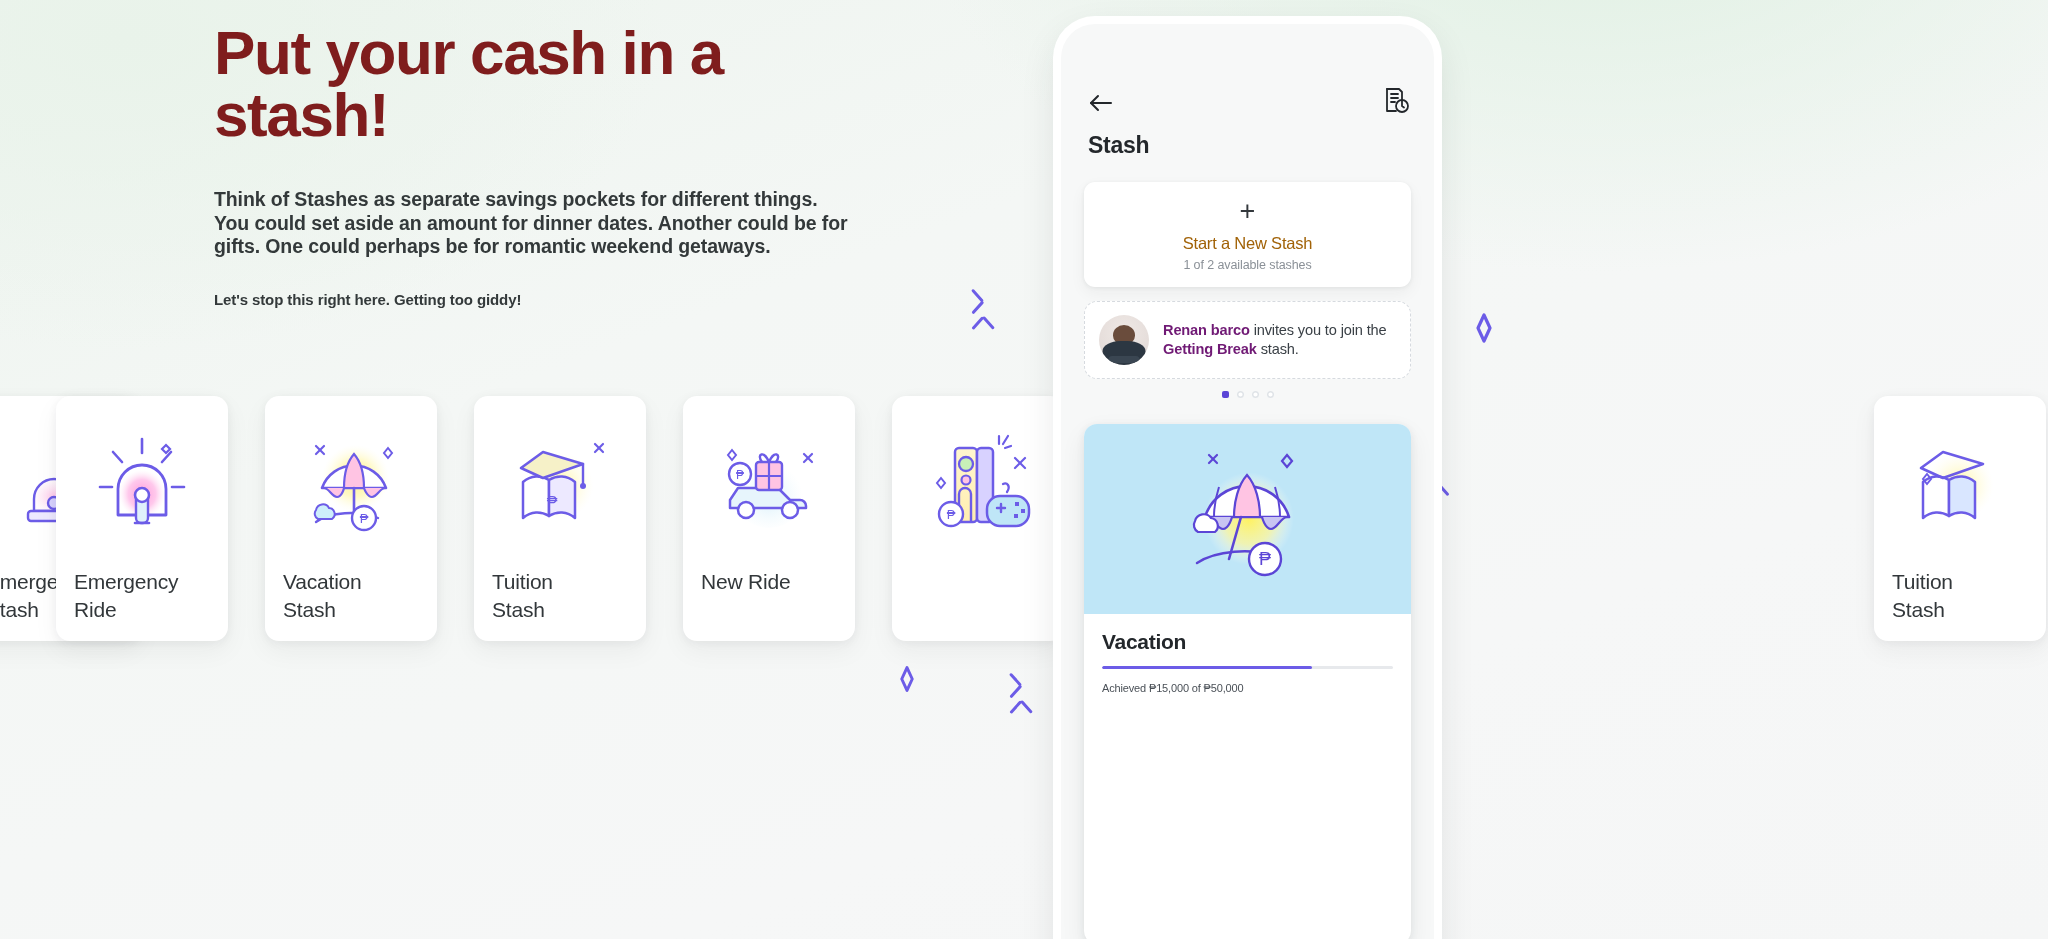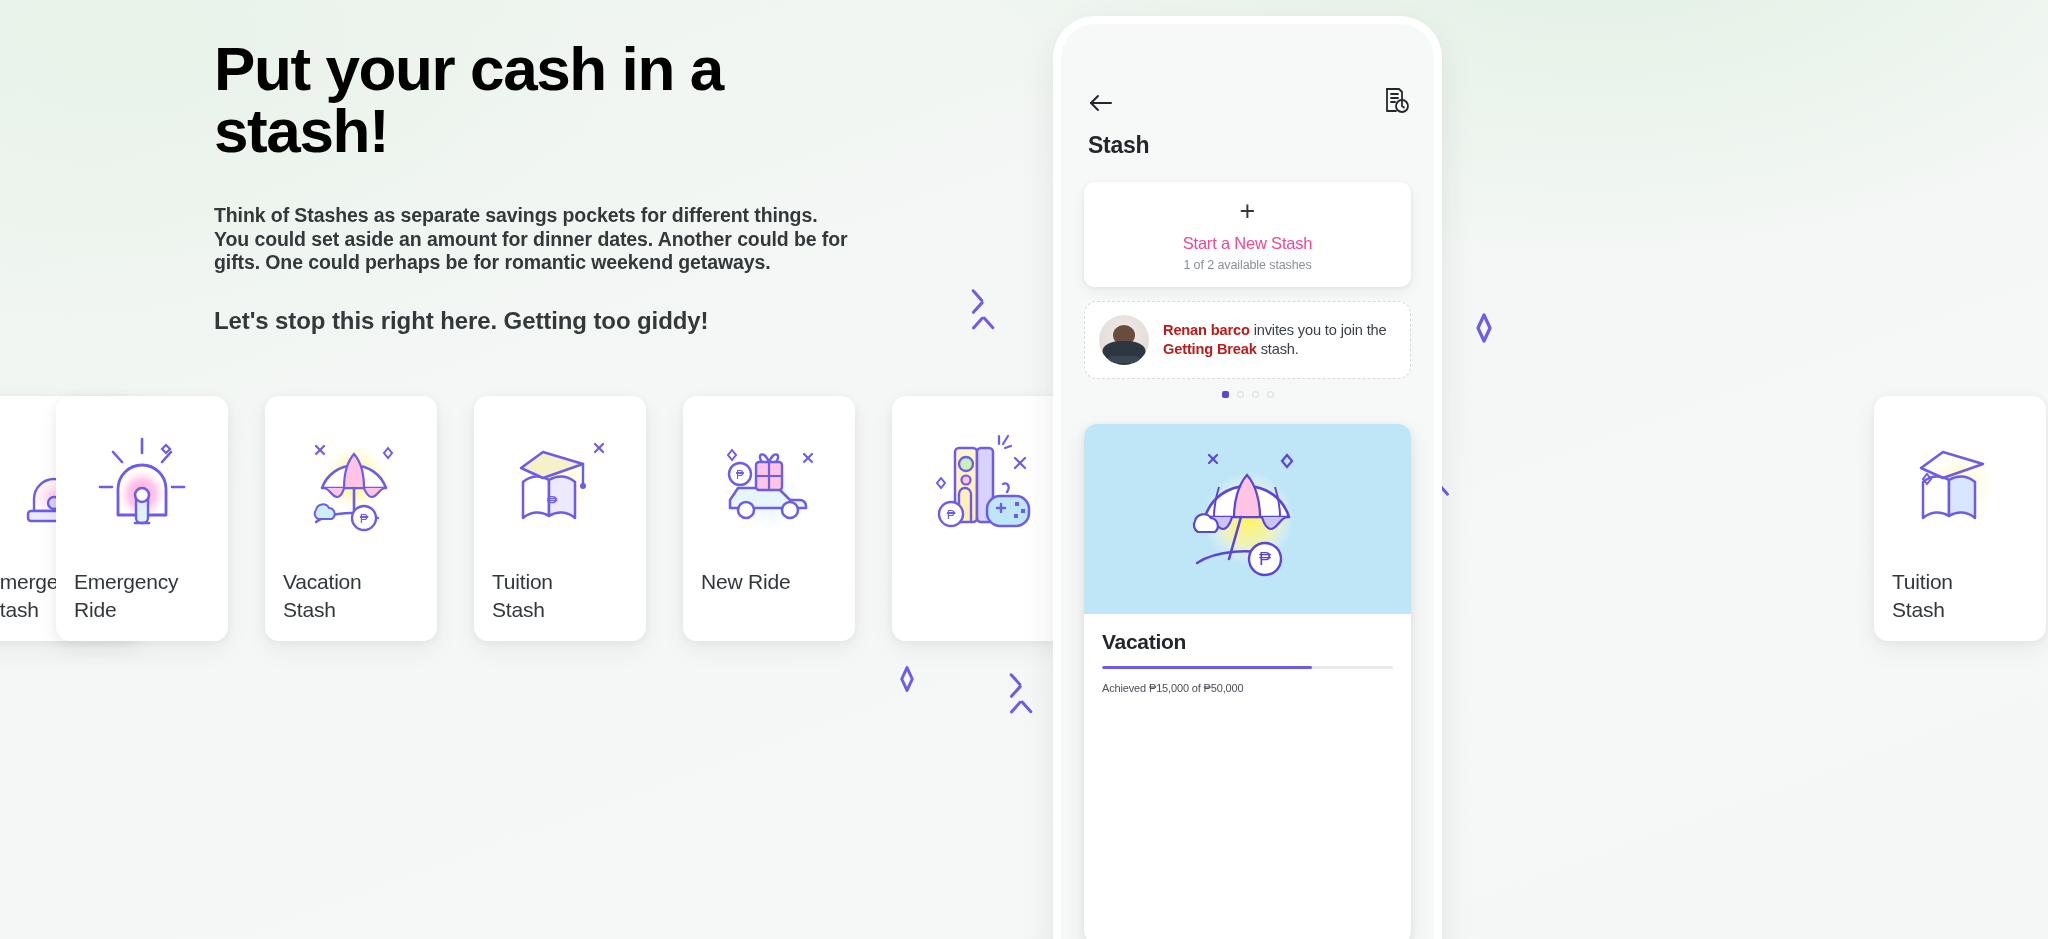--- a/index.html
+++ b/index.html
@@ -9,29 +9,29 @@
     background:
       radial-gradient(1100px 620px at 78% -12%, #dff0e2 0%, rgba(223,240,226,0) 62%),
       radial-gradient(900px 520px at 6% 4%, #e9f3ea 0%, rgba(233,243,234,0) 60%),
       linear-gradient(160deg,#edf4ee 0%, #f4f7f5 34%, #f6f7f7 70%, #f5f6f6 100%);
     position:relative;
   }
 
   
   .hero{ position:absolute; left:214px; top:22px; width:880px; }
   .hero h1{
-    font-size:62px; line-height:1.0; font-weight:bold; color:#000000;
-    letter-spacing:-1.4px; white-space:pre-line;margin-top:16px;
+    font-size:62px; line-height:1.0; font-weight:bold; color:#7f1d1d;
+    letter-spacing:-1.4px; white-space:pre-line;
   }
   .hero .para{
     margin-top:42px; font-size:19.5px; line-height:1.21; font-weight:bold;
     color:#33393a; letter-spacing:-.1px; white-space:pre-line;
   }
   .hero .kicker{
-    margin-top:32px; font-size:24px; font-weight:bold; color:#33393a; letter-spacing:-.1px;
+    margin-top:32px; font-size:15px; font-weight:bold; color:#33393a; letter-spacing:-.1px;
   }
 
   
   .decor{ position:absolute; pointer-events:none; }
   .spark{ position:absolute; }
   .spark i{
     position:absolute; left:50%; top:50%; width:2.6px; height:46%;
     background:#6c5ce7; border-radius:2px; transform-origin:50% 0;
   }
   .spark i:nth-child(1){ transform:translate(-50%,-100%) rotate(42deg); }
@@ -72,21 +72,21 @@
     color:#23272b; letter-spacing:-.3px;
   }
 
   .newstash{
     position:absolute; left:23px; top:158px; width:327px; height:105px;
     background:#fff; border-radius:11px;
     box-shadow:0 1px 4px rgba(32,40,46,.07), 0 6px 16px rgba(32,40,46,.05);
     display:flex; flex-direction:column; align-items:center; justify-content:center; cursor:pointer;
   }
   .newstash .plus{ font-size:27px; line-height:1; color:#33383c; font-weight:300; margin-bottom:9px; }
-  .newstash .t1{ font-size:16.5px; color:#ec4899; letter-spacing:-.2px; }
+  .newstash .t1{ font-size:16.5px; color:#a16207; letter-spacing:-.2px; }
   .newstash .t2{ font-size:12.5px; color:#8a9097; margin-top:5px; letter-spacing:-.1px; }
 
   .invite{
     position:absolute; left:23px; top:277px; width:327px; height:78px;
     background:#fff; border:1.6px dashed #d6dadf; border-radius:13px;
     display:flex; align-items:center; padding:0 14px; cursor:pointer;
   }
   .invite .avatar{
     width:50px; height:50px; border-radius:50%; flex:0 0 50px; overflow:hidden;
     background:radial-gradient(circle at 50% 34%, #efe9e6 0%, #e6dedb 60%, #ddd5d2 100%);
@@ -98,21 +98,21 @@
   }
   .invite .avatar .body{
     position:absolute; left:50%; bottom:0; width:86%; height:48%;
     transform:translateX(-50%); border-radius:42% 42% 0 0; background:#2c3742;
   }
   .invite .avatar .arm{
     position:absolute; left:50%; bottom:5%; width:62%; height:13%;
     transform:translateX(-50%); border-radius:8px; background:#3a4652;
   }
   .invite .txt{ margin-left:14px; font-size:14.6px; line-height:1.33; color:#3a4046; letter-spacing:-.15px; }
-  .invite .txt b{ font-weight:bold; color:#b91c1c; }
+  .invite .txt b{ font-weight:bold; color:#701a75; }
 
   .dots{ position:absolute; left:0; top:367px; width:373px; display:flex; gap:8px; justify-content:center; }
   .dots span{ width:7px; height:7px; border-radius:50%; background:#fff;
     box-shadow:inset 0 0 0 1.4px #dfe3e7; cursor:pointer; }
   .dots span.on{ background:#5b45d6; box-shadow:none; border-radius:2px; }
 
   .vcard{
     position:absolute; left:23px; top:400px; width:327px; height:520px;
     background:#fff; border-radius:13px; overflow:hidden;
     box-shadow:0 2px 8px rgba(32,40,46,.08), 0 10px 26px rgba(32,40,46,.07);

